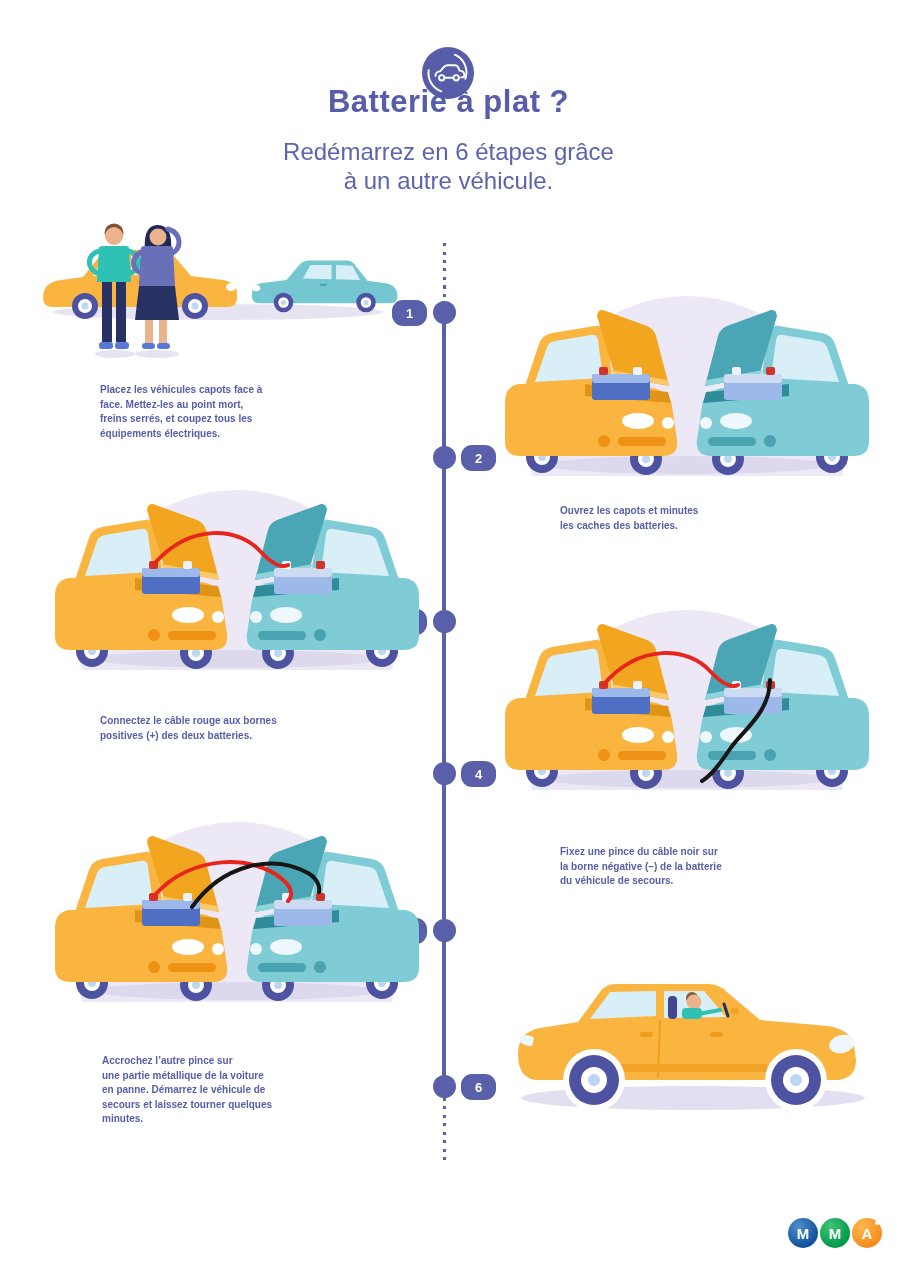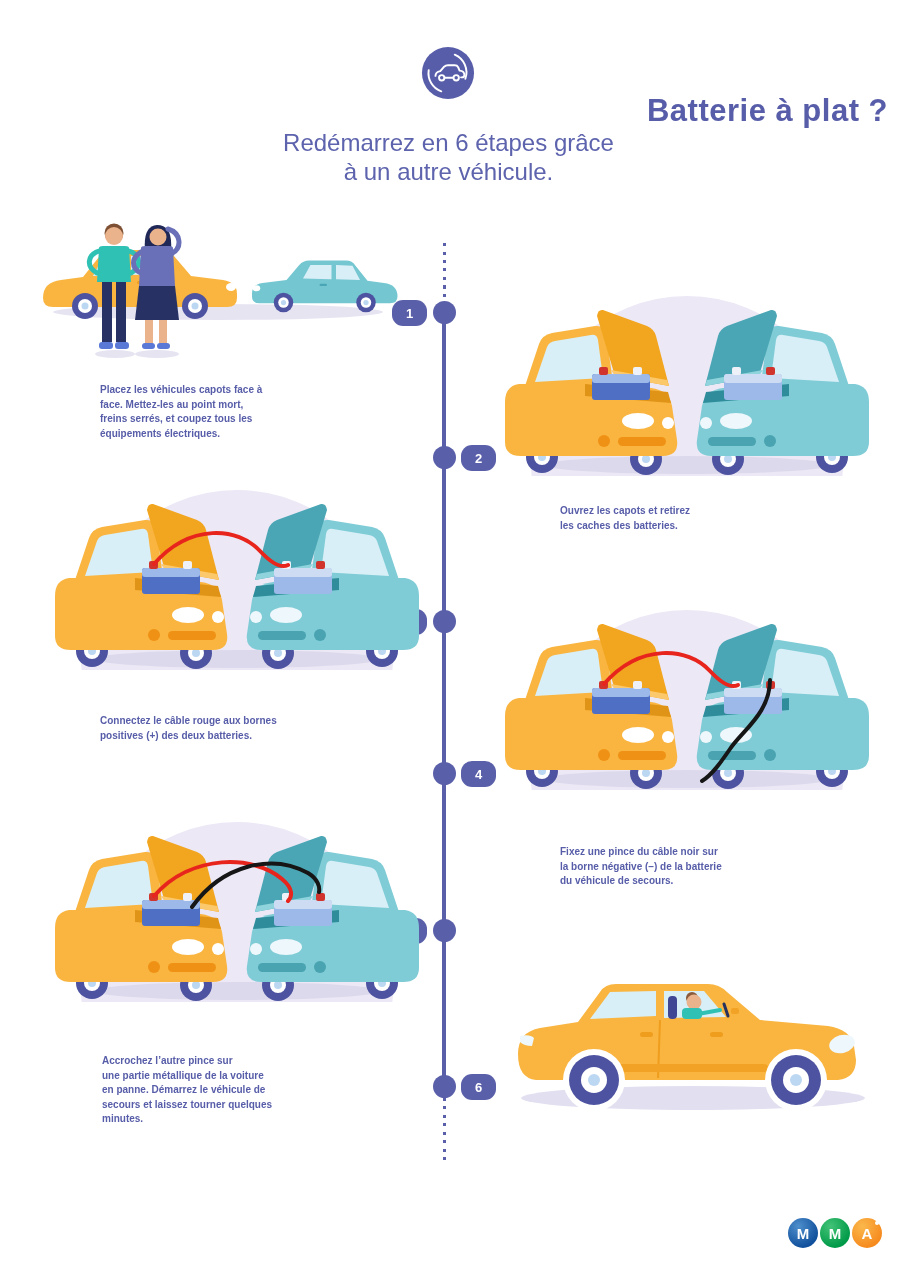--- a/index.html
+++ b/index.html
@@ -3,27 +3,27 @@
 <meta charset="utf-8">
 <style>
   html,body{margin:0;padding:0;background:#fff;}
   .canvas{
     position:relative;width:897px;height:1274px;background:#fff;overflow:hidden;
     font-family:"Liberation Sans",sans-serif;
   }
   
   .hero-icon{position:absolute;left:421px;top:46px;width:54px;height:54px;}
   .title{
-    position:absolute;left:0;right:0;top:84px;text-align:right;
-    font-size:31px;font-weight:800;color:#575da8;letter-spacing:.5px;margin:9px;
+    position:absolute;left:0;right:0;top:84px;text-align:center;
+    font-size:31px;font-weight:800;color:#575da8;letter-spacing:.5px;margin:0;
   }
   .subtitle{
     position:absolute;left:0;right:0;top:124px;text-align:center;
     font-size:24px;font-weight:400;color:#5d63ad;line-height:1.22;
-    white-space:pre-line;margin:4px;
+    white-space:pre-line;margin:13px;
   }
   
   .tl-solid{position:absolute;left:442px;top:313px;width:4px;height:774px;background:#5a5fa9;}
   .tl-dotted{
     position:absolute;left:443px;width:3px;
     background-image:repeating-linear-gradient(to bottom,#5a5fa9 0 3px,transparent 3px 8.5px);
   }
   .tl-dotted.top{top:243px;height:60px;}
   .tl-dotted.bottom{top:1098px;height:66px;}
   .tl-circle{position:absolute;left:433px;width:23px;height:23px;border-radius:50%;background:#5a5fa9;}
@@ -273,21 +273,21 @@
       <circle cx="96" cy="122" r="6" fill="#bcd7f2"></circle>
     <circle cx="298" cy="122" r="25" fill="#4d53a0"></circle>
       <circle cx="298" cy="122" r="13" fill="#fff"></circle>
       <circle cx="298" cy="122" r="6" fill="#bcd7f2"></circle>
   </svg>
 
   <p class="caption cap1">Placez les véhicules capots face à
 face. Mettez-les au point mort,
 freins serrés, et coupez tous les
 équipements électriques.</p>
-  <p class="caption cap2">Ouvrez les capots et retirez
+  <p class="caption cap2">Ouvrez les capots et minutes
 les caches des batteries.</p>
   <p class="caption cap3">Connectez le câble rouge aux bornes
 positives (+) des deux batteries.</p>
   <p class="caption cap5">Accrochez l’autre pince sur
 une partie métallique de la voiture
 en panne. Démarrez le véhicule de
 secours et laissez tourner quelques
 minutes.</p>
   <p class="caption cap4">Fixez une pince du câble noir sur
 la borne négative (–) de la batterie

